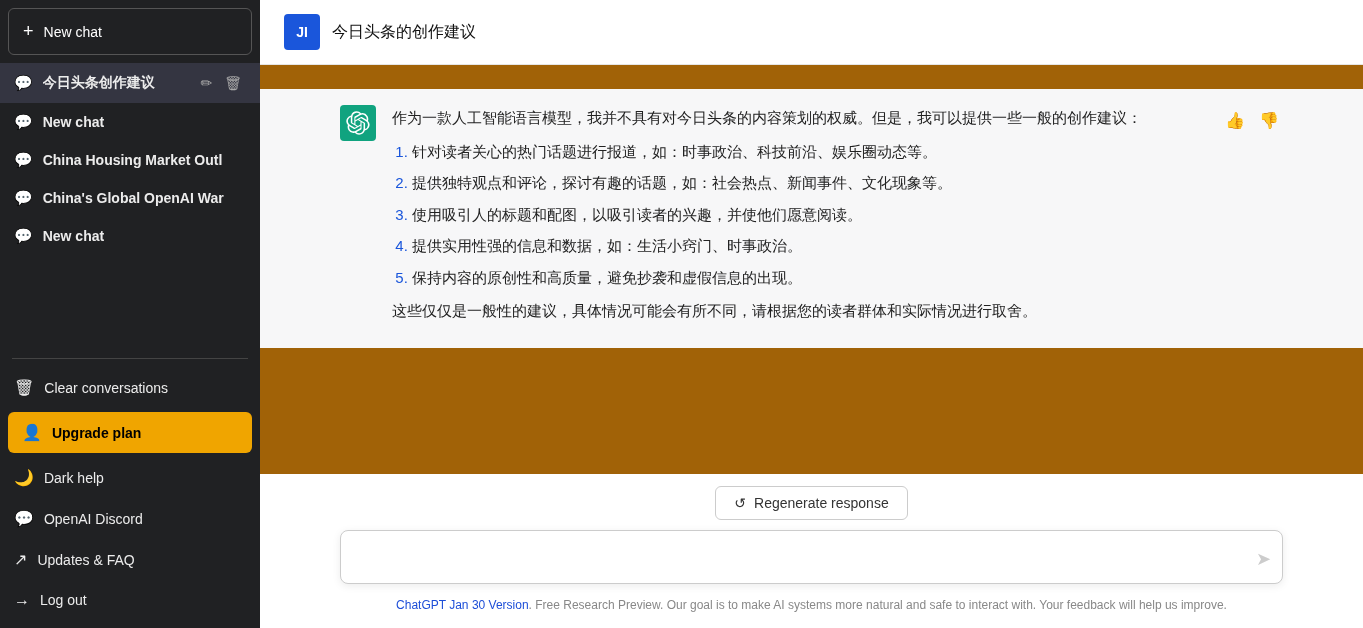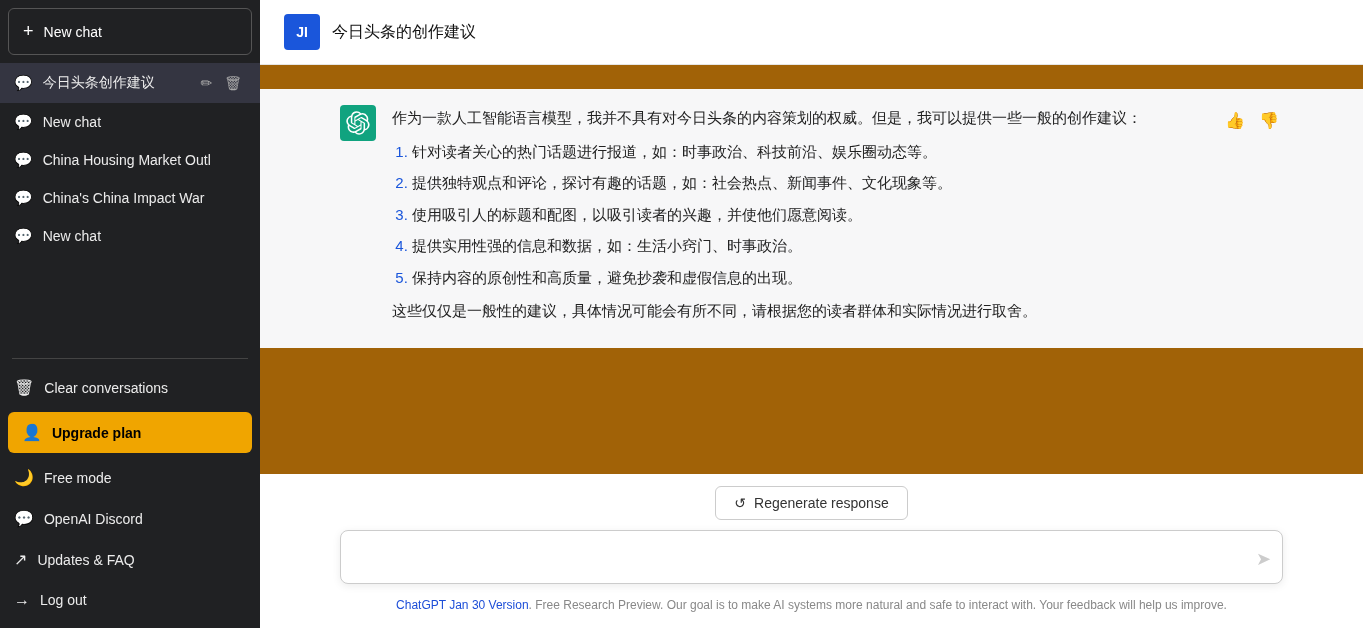--- a/index.html
+++ b/index.html
@@ -50,20 +50,21 @@
       white-space: nowrap;
       overflow: hidden;
     }
     .sidebar-item.active { background: #343541; }
 
     .sidebar-item .item-label {
       flex: 1;
       overflow: hidden;
       text-overflow: ellipsis;
       white-space: nowrap;
+      font-weight: bold;
     }
 
     .sidebar-item .item-actions {
       display: none;
       gap: 4px;
       align-items: center;
     }
     .sidebar-item.active .item-actions,
     .sidebar-item:hover .item-actions { display: flex; }
 
@@ -314,21 +315,21 @@
     <span class="item-label">New chat</span>
 
   </div>
       <div class="sidebar-item">
     <span style="font-size:15px;">💬</span>
     <span class="item-label">China Housing Market Outl</span>
 
   </div>
       <div class="sidebar-item">
     <span style="font-size:15px;">💬</span>
-    <span class="item-label">China's China Impact War</span>
+    <span class="item-label">China's Global OpenAI War</span>
 
   </div>
       <div class="sidebar-item">
     <span style="font-size:15px;">💬</span>
     <span class="item-label">New chat</span>
 
   </div>
     </div>
 
   <hr class="sidebar-divider">
@@ -340,21 +341,21 @@
       <span>Clear conversations</span>
     </div>
 
     <div class="sidebar-bottom-item upgrade">
       <span style="font-size:16px;">👤</span>
       <span>Upgrade plan</span>
     </div>
 
     <div class="sidebar-bottom-item">
       <span style="font-size:16px;">🌙</span>
-      <span>Free mode</span>
+      <span>Dark help</span>
     </div>
 
     <div class="sidebar-bottom-item">
       <span style="font-size:16px;">💬</span>
       <span>OpenAI Discord</span>
     </div>
 
     <div class="sidebar-bottom-item">
       <span style="font-size:16px;">↗</span>
       <span>Updates &amp; FAQ</span>

